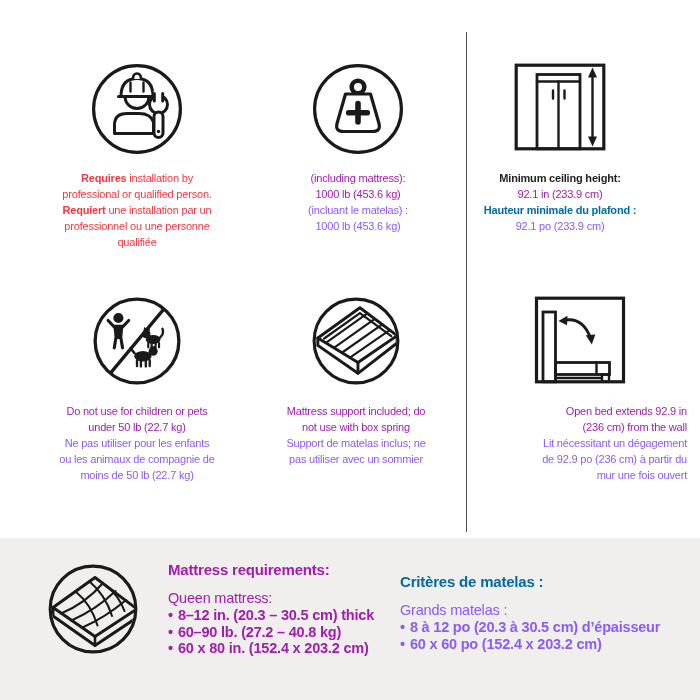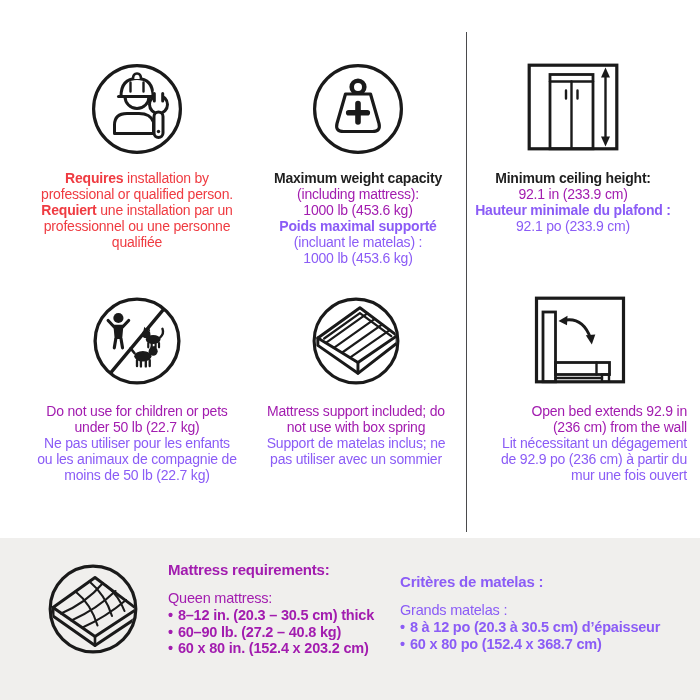--- a/index.html
+++ b/index.html
@@ -3,31 +3,31 @@
 <meta charset="utf-8">
 <style>
   html,body { margin:0; padding:0; background:#ffffff; }
   .stage {
     position:relative; width:700px; height:700px; overflow:hidden;
     background:#ffffff; font-family:"Liberation Sans","DejaVu Sans",sans-serif;
     color:#1f1f1f;
   }
   .cell { position:absolute; text-align:center; }
   .icon-wrap { height:94px; display:flex; justify-content:center; align-items:flex-start; }
-  .txt { margin-top:14px; font-size:14px; line-height:16px; letter-spacing:-0.2px; }
+  .txt { margin-top:14px; font-size:11px; line-height:16px; letter-spacing:-0.2px; }
   .ln { white-space:nowrap; }
   .t   { color:#a21caf; }
   .t-b { color:#1f1f1f; font-weight:bold; }
   .g   { color:#8b5cf6; }
-  .g-b { color:#8b5cf6; font-weight:bold; }
+  .g-b { color:#0369a1; font-weight:bold; }
   .r   { color:#ef3b41; }
   .r b { font-weight:bold; }
   #c1 { left:24px;  top:62px;  width:226px; }
   #c2 { left:253px; top:62px;  width:210px; }
-  #c3 { left:466px; top:62px;  width:214px; }
+  #c3 { left:453px; top:62px;  width:214px; }
   #c4 { left:24px;  top:295px; width:226px; }
   #c5 { left:251px; top:295px; width:210px; }
   #c6 { left:473px; top:295px; width:214px;text-align:right; }
   .vdivider { position:absolute; left:465.5px; top:32px; width:1.5px; height:500px; background:#4a4a4c; }
   .band { position:absolute; left:0; top:538px; width:700px; height:162px; background:#f0efed;padding-left:48px; }
   .band-icon { position:absolute; left:46px; top:24px; }
   .bcol { position:absolute; top:23px; font-size:14.5px; line-height:16.5px; letter-spacing:-0.2px; }
   .bcol-en { left:168px; width:230px; }
   .bcol-fr { left:400px; width:295px;margin-top:12px; }
   .btitle { font-size:15px; font-weight:bold; line-height:17px; }
@@ -73,24 +73,22 @@
   <div class="cell" id="c2">
     <div class="icon-wrap">
       <svg width="94" height="94" viewBox="0 0 94 94" fill="none" stroke="#1a1a1a">
         <circle cx="47" cy="47" r="43.4" stroke-width="3.2"></circle>
         <circle cx="47" cy="25" r="6.3" stroke-width="4.6"></circle>
         <path d="M34.5 32 H59.5 L68 61.5 Q70 69.5 61.5 69.5 H32.5 Q24 69.5 26 61.5 Z" stroke-width="3.2" stroke-linejoin="round" fill="#fff"></path>
         <path d="M47 41.5 V60 M37.7 50.7 H56.3" stroke-width="5.6" stroke-linecap="butt"></path>
       </svg>
     </div>
     <div class="txt">
-      <div class="ln t-b">Maximum weight capacity</div>
       <div class="ln t">(including mattress):</div>
       <div class="ln t">1000 lb (453.6 kg)</div>
-      <div class="ln g-b">Poids maximal supporté</div>
       <div class="ln g">(incluant le matelas) :</div>
       <div class="ln g">1000 lb (453.6 kg)</div>
     </div>
   </div>
 
   <div class="cell" id="c3">
     <div class="icon-wrap">
       <svg width="94" height="90" viewBox="0 0 94 90" fill="none" stroke="#1a1a1a">
         <rect x="3.2" y="3.2" width="87.6" height="83.6" stroke-width="3.2"></rect>
         <rect x="24" y="12.5" width="43" height="74.3" stroke-width="2.8"></rect>
@@ -221,17 +219,17 @@
       <div class="bsub t">Queen mattress:</div>
       <div class="bitem t"><span class="blt">•</span><span>8–12 in. (20.3 – 30.5 cm) thick</span></div>
       <div class="bitem t"><span class="blt">•</span><span>60–90 lb. (27.2 – 40.8 kg)</span></div>
       <div class="bitem t"><span class="blt">•</span><span>60 x 80 in. (152.4 x 203.2 cm)</span></div>
     </div>
 
     <div class="bcol bcol-fr">
       <div class="btitle g-b">Critères de matelas :</div>
       <div class="bsub g">Grands matelas :</div>
       <div class="bitem g"><span class="blt">•</span><span>8 à 12 po (20.3 à 30.5 cm) d’épaisseur</span></div>
-      <div class="bitem g"><span class="blt">•</span><span>60 x 80 po (152.4 x 368.7 cm)</span></div>
+      <div class="bitem g"><span class="blt">•</span><span>60 x 60 po (152.4 x 203.2 cm)</span></div>
     </div>
   </div>
 
 </div>
 
 </body></html>

